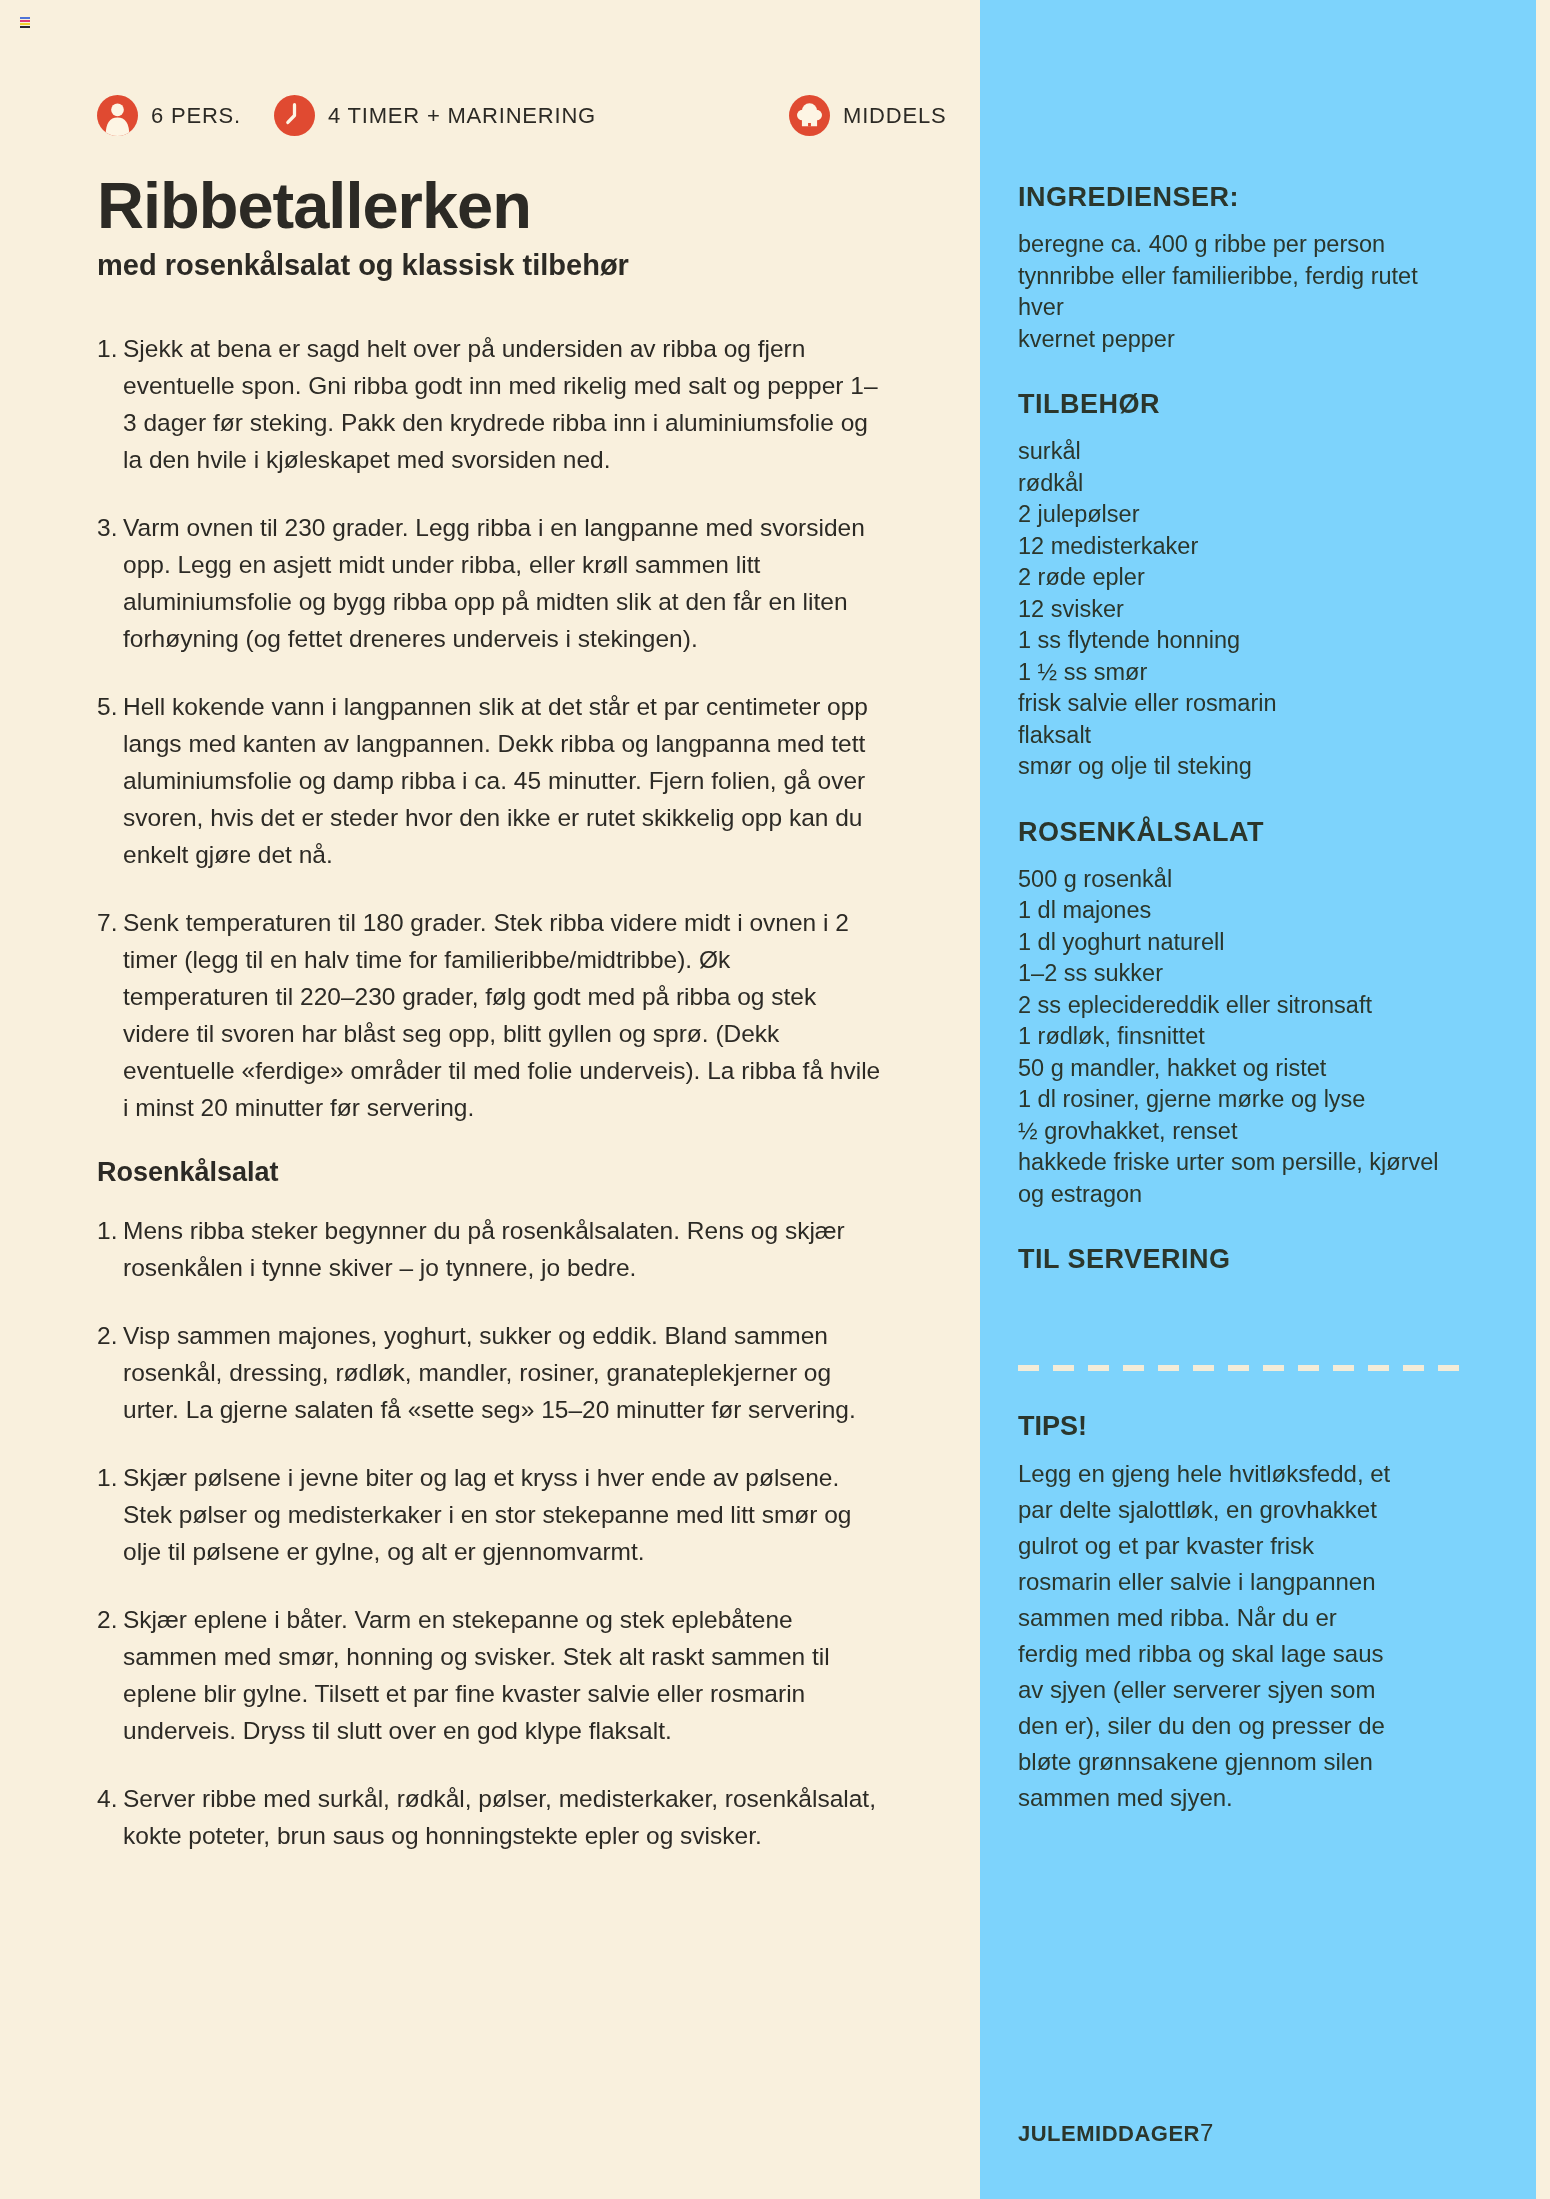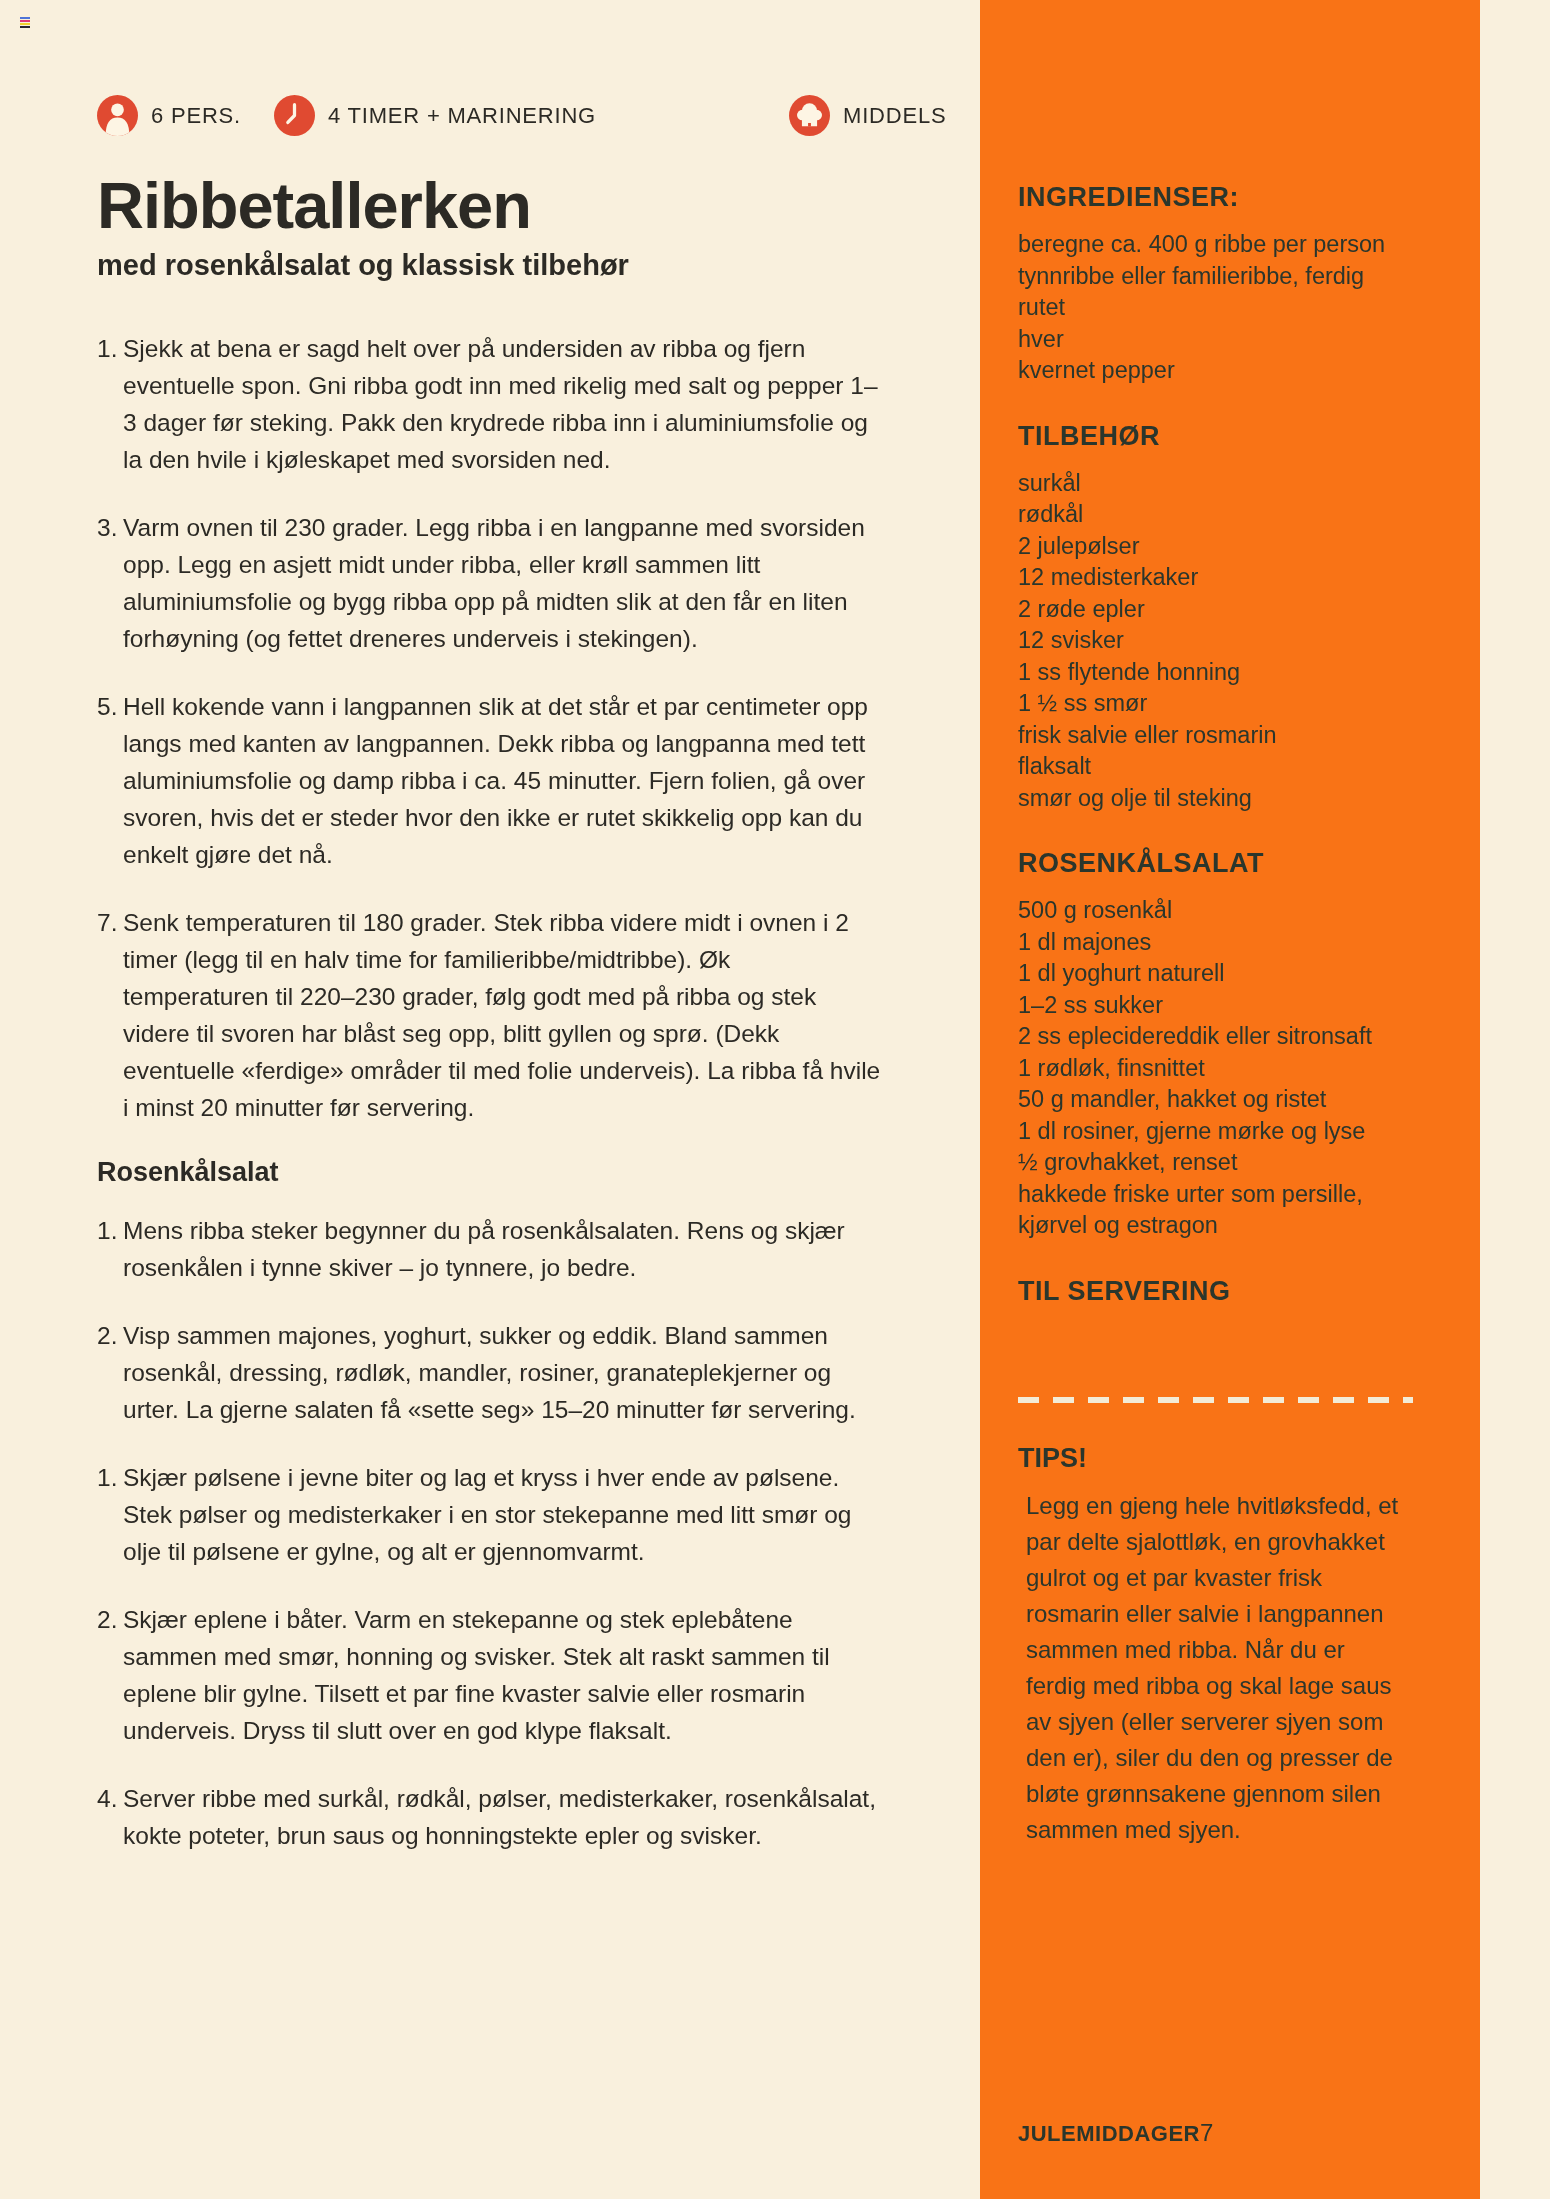--- a/index.html
+++ b/index.html
@@ -37,32 +37,32 @@
 
   .steps{list-style:none;margin:0;padding:0;max-width:856px;}
   .step{display:flex;margin:0 0 31px 0;font-size:24.5px;line-height:37px;}
   .step .num{width:26px;flex:none;}
   .step .txt{margin:0;flex:1;}
 
   h3.body-heading{font-size:27px;font-weight:700;margin:12px 0 24px 0;}
 
   
   .sidebar{
-    width:500px;flex:none;box-sizing:border-box;
-    background:#f97316;color:#2b362c;
+    width:556px;flex:none;box-sizing:border-box;
+    background:#7dd3fc;color:#2b362c;
     padding:182px 67px 0 38px;
     position:relative;
   }
   .sb-heading{font-size:27px;font-weight:700;letter-spacing:0.5px;margin:0 0 16px 0;}
   .sb-list{list-style:none;margin:0 0 34px 0;padding:0;font-size:23.5px;line-height:31.5px;}
   .sb-list li{margin:0;}
   .divider{height:6px;margin:90px 0 40px 0;
     background:repeating-linear-gradient(90deg,#f3ecd8 0 21px,rgba(0,0,0,0) 21px 35px);}
   .tips-heading{font-size:27px;font-weight:700;margin:0 0 14px 0;}
-  .tips-text{font-size:24px;line-height:36px;margin:8px;max-width:374px;}
+  .tips-text{font-size:24px;line-height:36px;margin:0;max-width:374px;}
   .sb-footer{
     position:absolute;left:38px;right:62px;bottom:52px;
     display:flex;justify-content:flex-start;align-items:baseline;
   }
   .sb-footer .label{font-size:22px;font-weight:700;letter-spacing:0.5px;}
   .sb-footer .page-num{font-size:24px;}
 </style>
 </head>
 <body>
 

